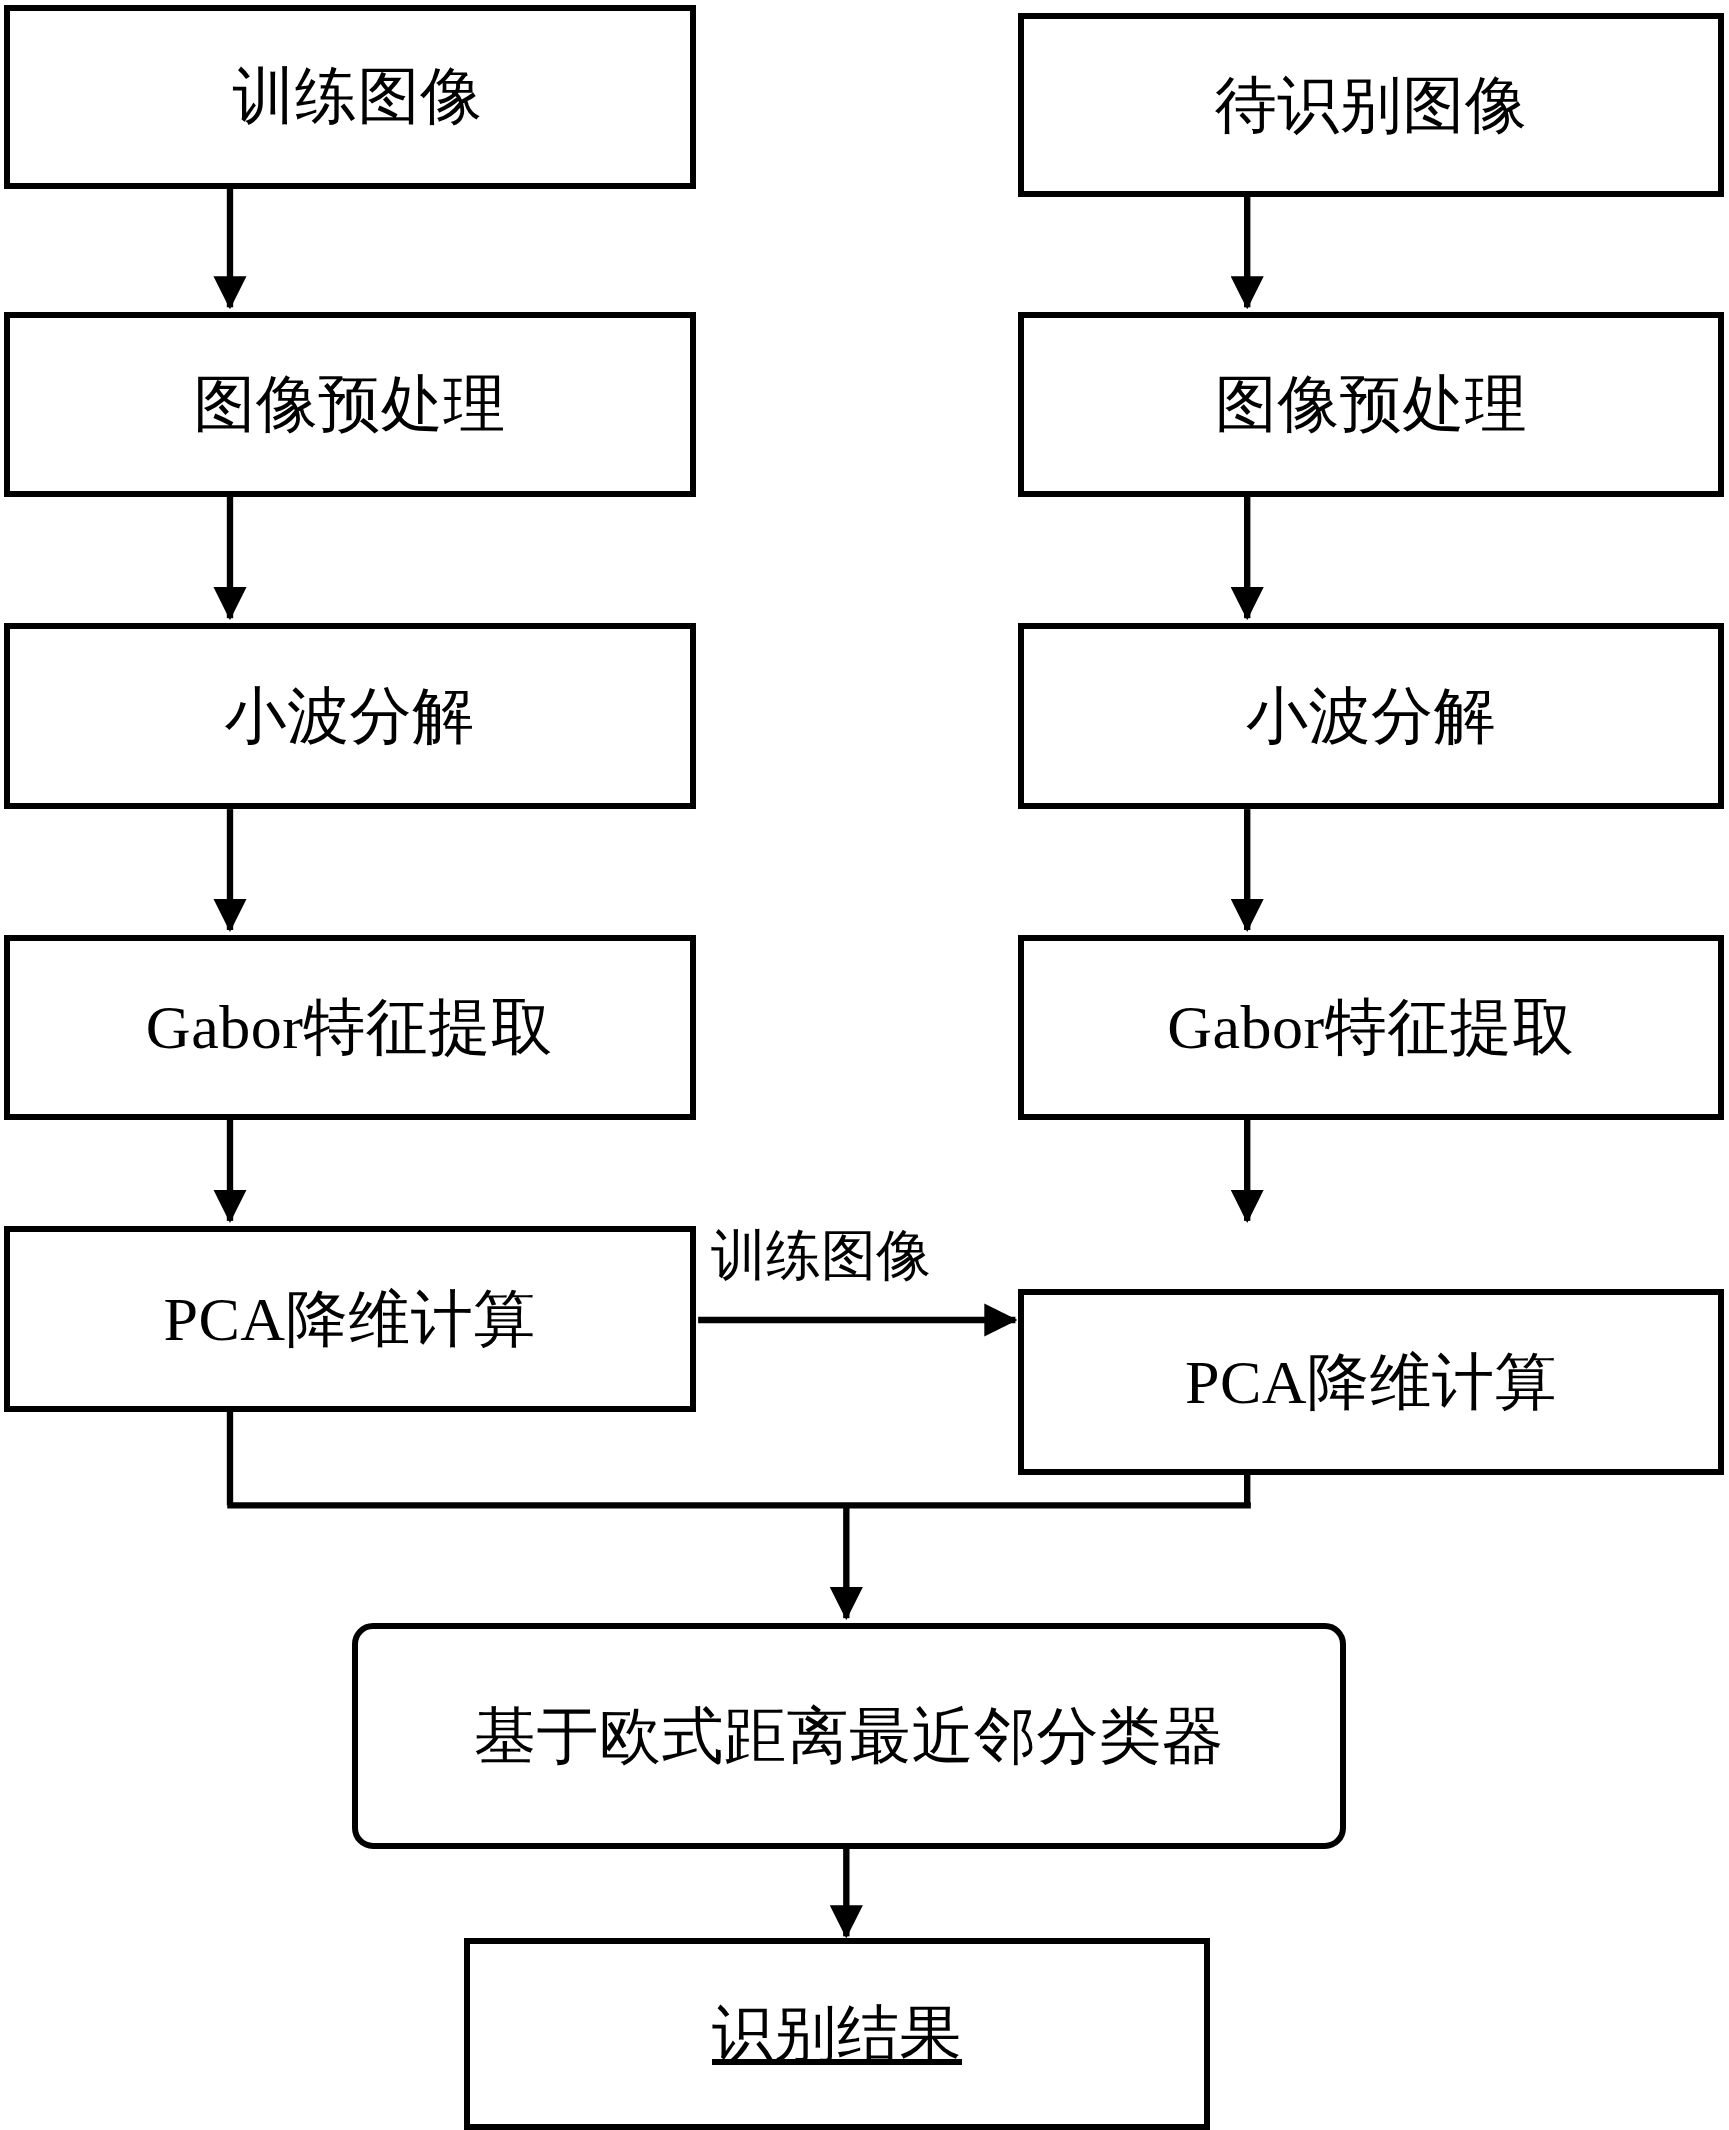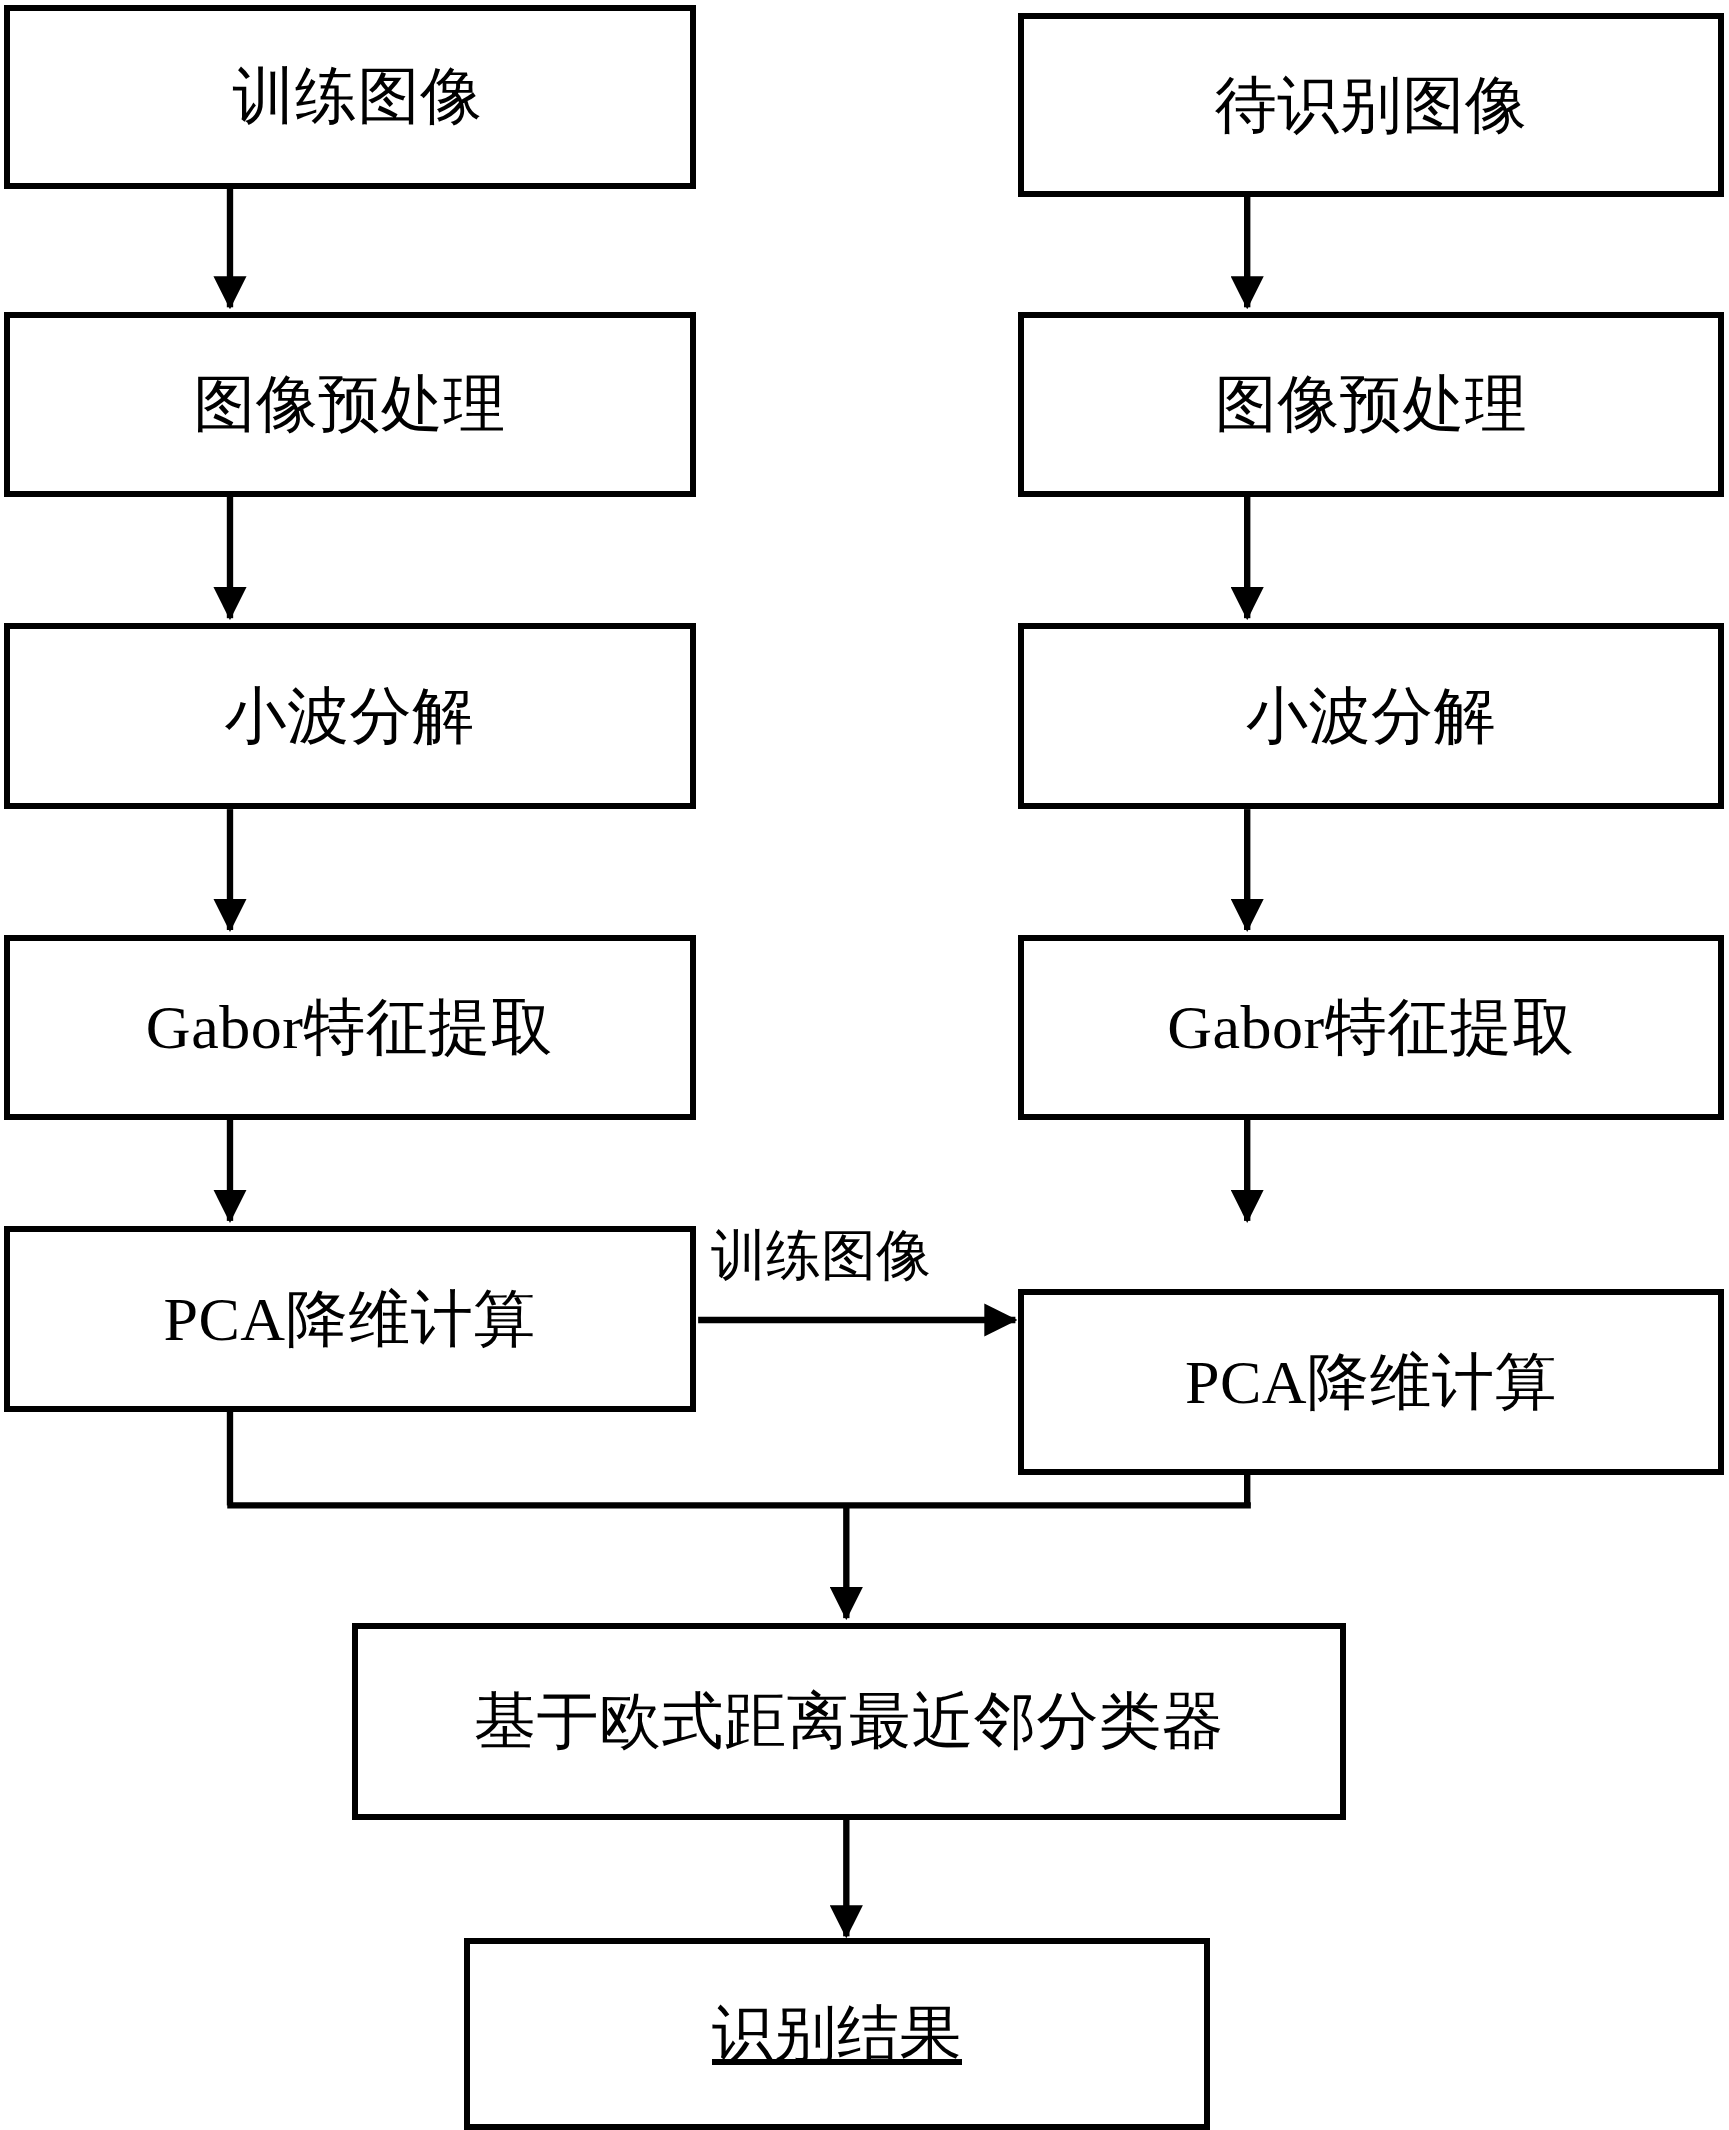--- a/index.html
+++ b/index.html
@@ -119,21 +119,21 @@
   <div class="node" style="left:1018px; top:935px; width:706px; height:185px;">
     <span class="node-label">Gabor特征提取</span>
   </div>
 
   <div class="node" style="left:1018px; top:1289px; width:706px; height:186px;">
     <span class="node-label">PCA降维计算</span>
   </div>
 
   <div class="edge-label" style="left:711px; top:1228px;">训练图像</div>
 
-  <div class="node" style="left:352px; top:1623px; width:994px; height:197px;">
+  <div class="node" style="left:352px; top:1623px; width:994px; height:226px;border-radius:21px;">
     <span class="node-label">基于欧式距离最近邻分类器</span>
   </div>
 
   <div class="node" style="left:464px; top:1938px; width:746px; height:192px;text-decoration:underline;">
     <span class="node-label">识别结果</span>
   </div>
 
 </div>
 
 

